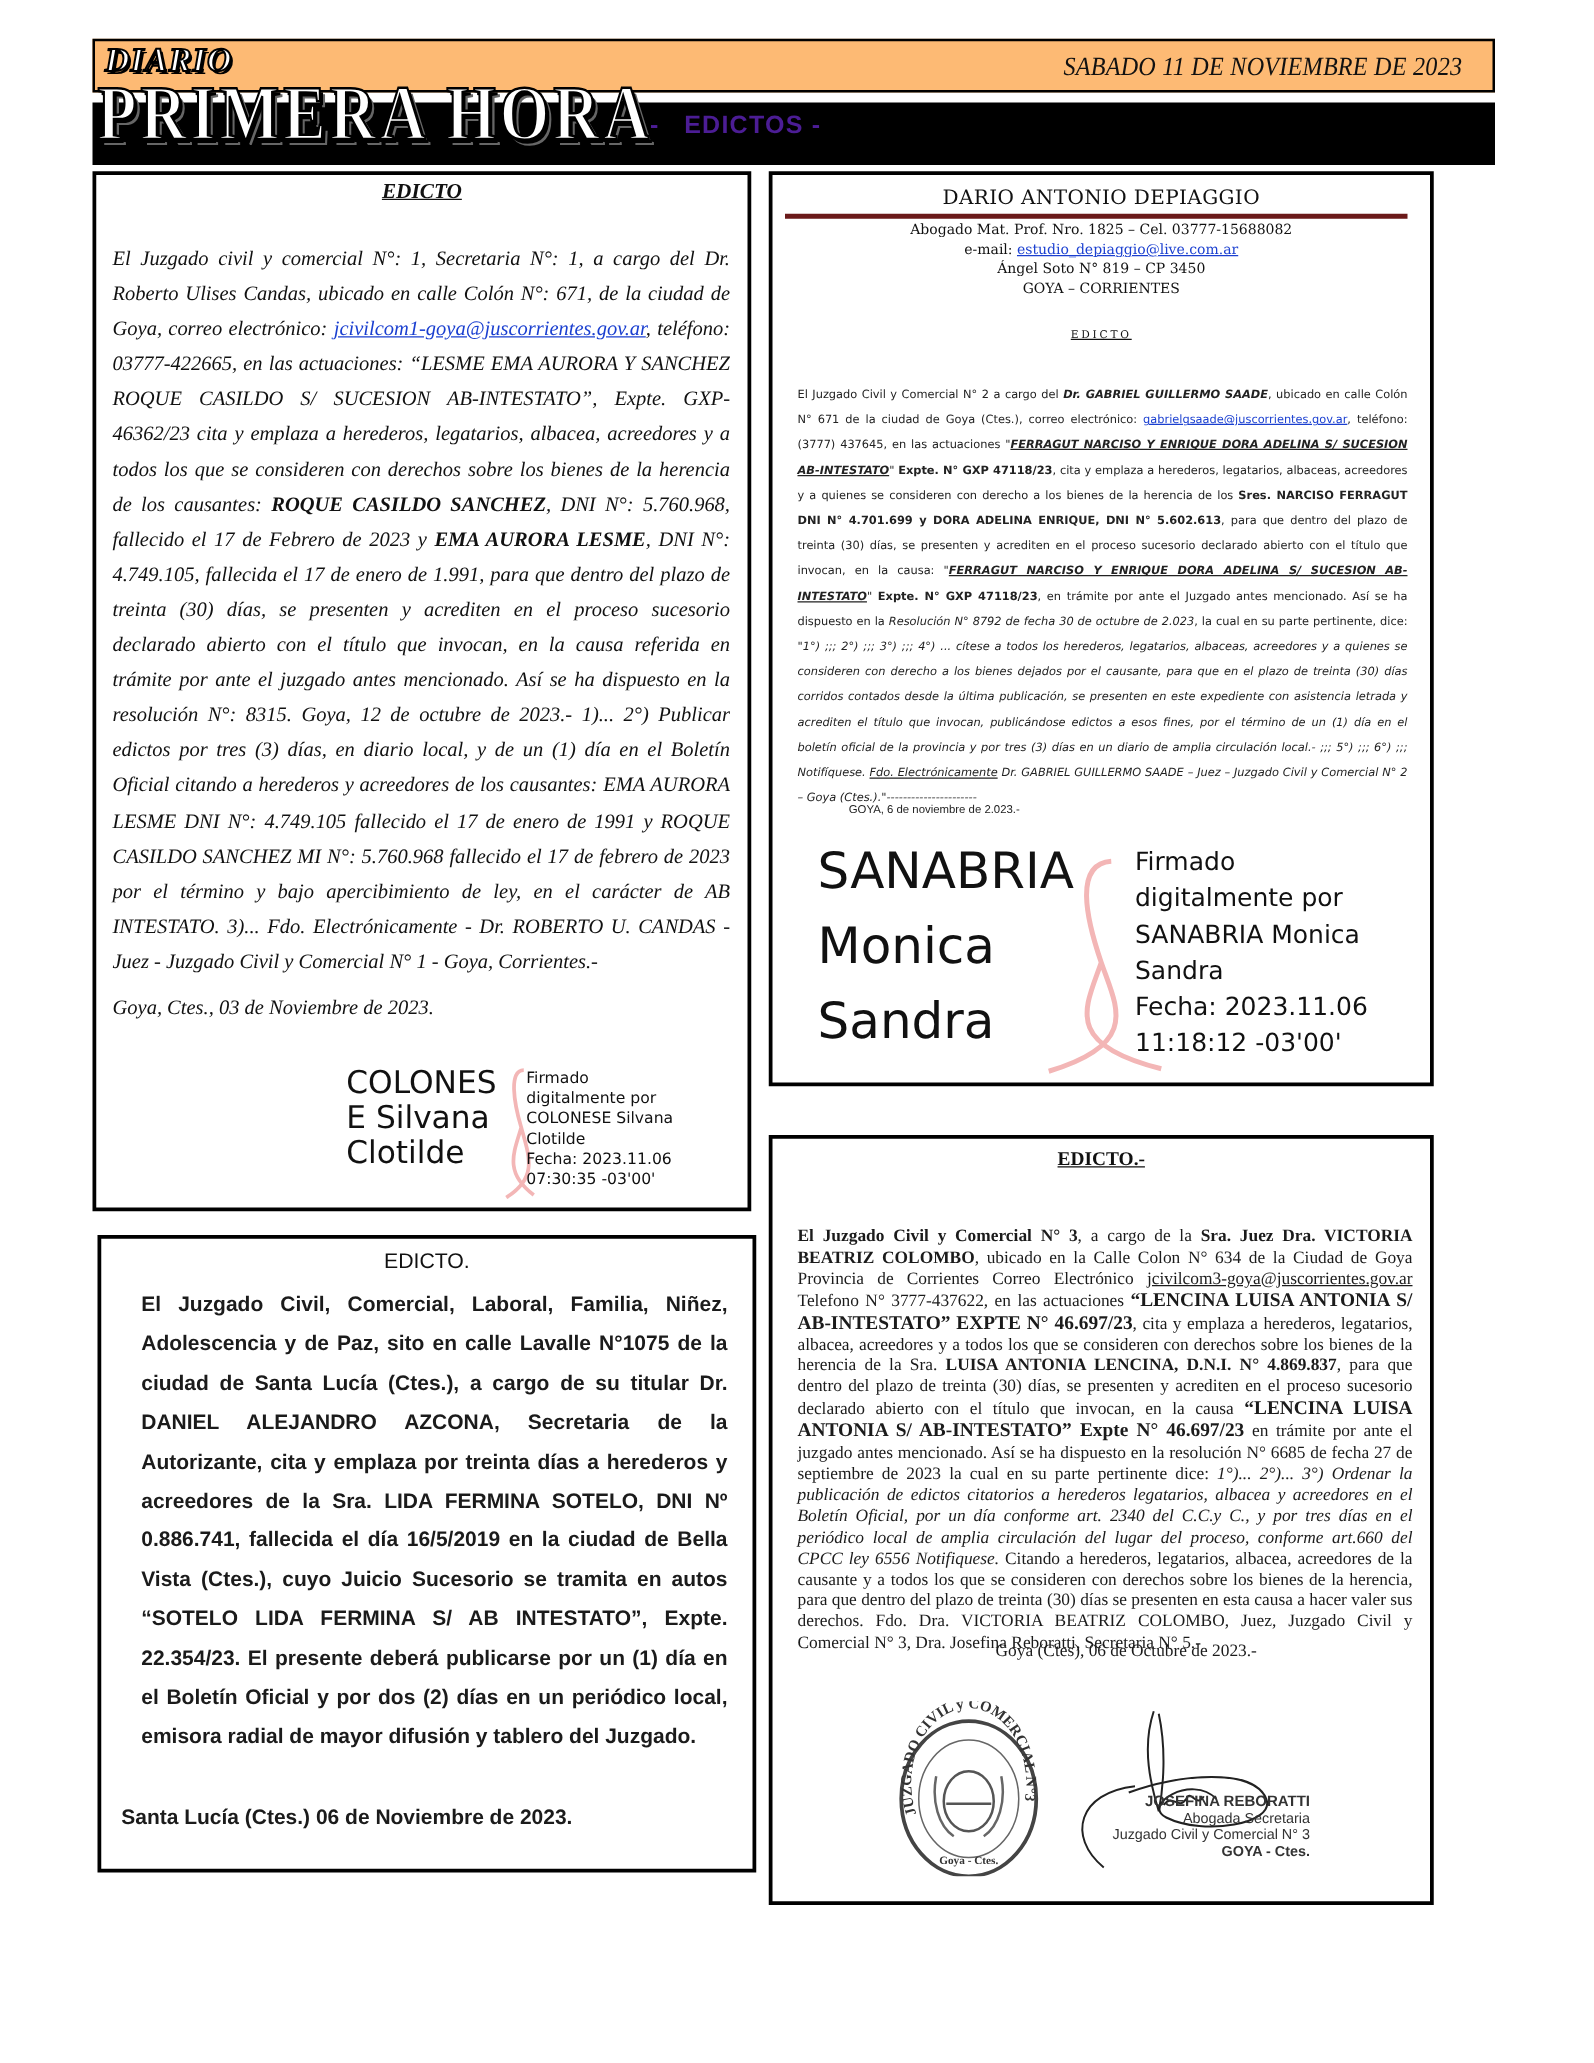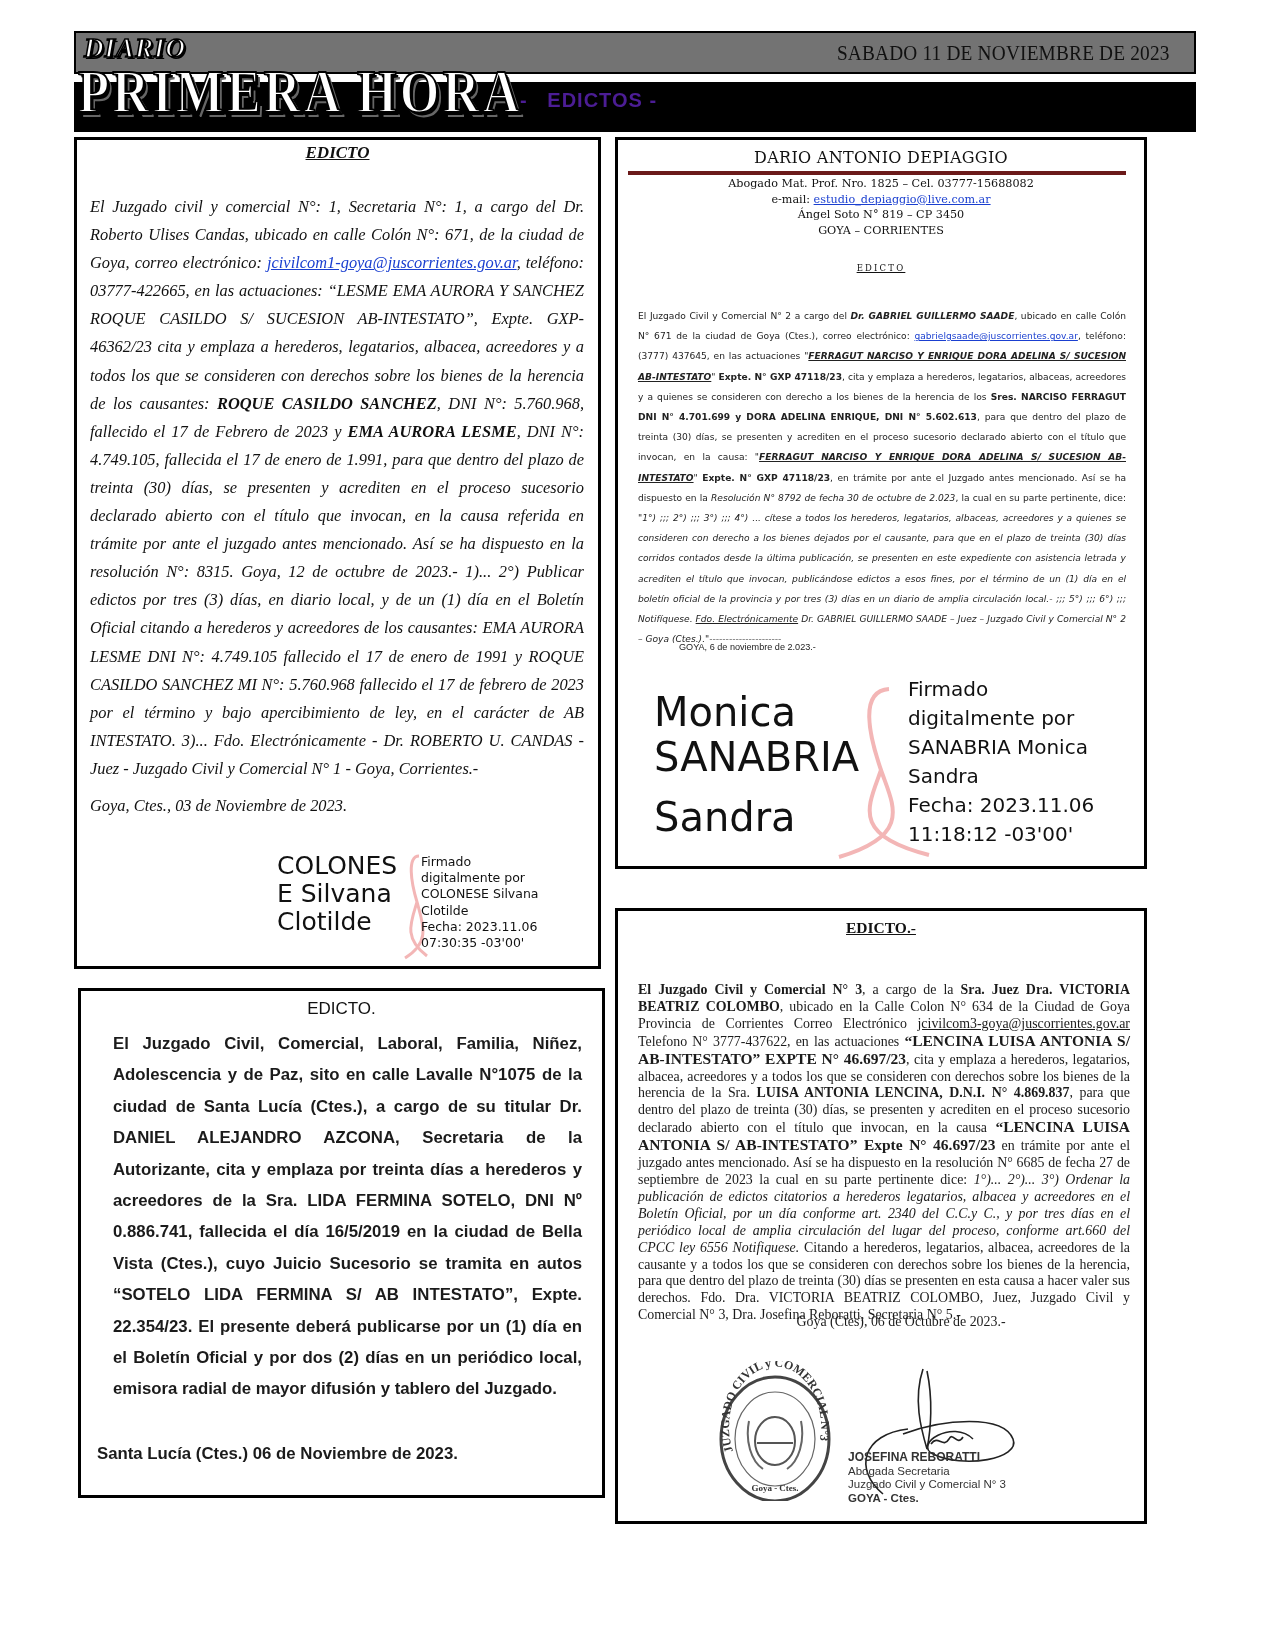--- a/index.html
+++ b/index.html
@@ -2,21 +2,21 @@
 <html><head>
 <meta charset="utf-8">
 <style>
   * { box-sizing: border-box; margin: 0; padding: 0; }
   html, body { width: 1275px; height: 1650px; background: #ffffff; overflow: hidden; }
   body { position: relative; font-family: "Liberation Serif", serif; color: #111; }
 
   
   .date-bar {
     position: absolute; left: 74px; top: 31px; width: 1122px; height: 43px;
-    border: 2px solid #000; background: #737373;
+    border: 2px solid #000; background: #fdba74; font-style: italic;
   }
   .date-text {
     position: absolute; right: 24px; top: 8px;
     font-family: "Liberation Serif", serif; font-size: 21px; letter-spacing: 0.2px; color: #111;
     transform: scaleX(0.92); transform-origin: right center;
   }
   .black-band {
     position: absolute; left: 74px; top: 82px; width: 1122px; height: 50px; background: #000;
   }
   .section-title {
@@ -140,21 +140,21 @@
   .b4-body .bl { font-weight: bold; font-size: 15.5px; }
   .b4-body .i { font-style: italic; }
   .b4-date {
     position: absolute; left: 0; right: 0; top: 403px; text-align: center;
     font-family: "Liberation Serif", serif; font-size: 13.9px; color: #1b1b1b; padding-left: 40px;
   }
   .seal { position: absolute; left: 97px; top: 450px; width: 120px; height: 140px; }
   .seal-text { font-family: "Liberation Serif", serif; font-weight: bold; font-size: 12px; fill: #333; }
   .signature-svg { position: absolute; left: 225px; top: 448px; width: 200px; height: 140px; }
   .stamp-lines {
-    position: absolute; left: 230px; top: 540px; width: 200px; text-align: left;
+    position: absolute; left: 230px; top: 524px; width: 200px; text-align: right;
     font-family: "Liberation Sans", sans-serif; font-size: 11.5px; line-height: 13.5px; color: #333;
   }
   .stamp-lines .n { font-weight: bold; font-size: 12px; }
   .stamp-lines .g { font-weight: bold; }
 </style>
 </head>
 <body>
 
 <div class="date-bar">
   <span class="date-text">SABADO 11 DE NOVIEMBRE DE 2023</span>
@@ -198,22 +198,22 @@
     <div>GOYA – CORRIENTES</div>
   </div>
   <div class="b2-edicto">EDICTO</div>
   <div class="b2-body"><span>El Juzgado Civil y Comercial N° 2 a cargo del </span><span class="bi">Dr. GABRIEL GUILLERMO SAADE</span><span>, ubicado en calle Colón N° 671 de la ciudad de Goya (Ctes.), correo electrónico: </span><a class="link">gabrielgsaade@juscorrientes.gov.ar</a><span>, teléfono: (3777) 437645, en las  actuaciones "</span><span class="biu">FERRAGUT NARCISO Y ENRIQUE DORA ADELINA S/ SUCESION AB-INTESTATO</span><span>" </span><span class="b">Expte. N° GXP 47118/23</span><span>, cita y emplaza a herederos, legatarios, albaceas, acreedores y a quienes se consideren con derecho a los bienes de la herencia de los </span><span class="b">Sres. NARCISO FERRAGUT DNI N° 4.701.699 y DORA ADELINA ENRIQUE, DNI N° 5.602.613</span><span>, para que dentro del plazo de treinta (30) días, se presenten y acrediten en el proceso sucesorio declarado abierto con el título que invocan, en la causa: "</span><span class="biu">FERRAGUT NARCISO Y ENRIQUE DORA ADELINA S/ SUCESION AB-INTESTATO</span><span>" </span><span class="b">Expte. N° GXP 47118/23</span><span>, en trámite por ante el Juzgado antes mencionado. Así se ha dispuesto en la </span><span class="i">Resolución N° 8792 de fecha 30 de octubre de 2.023</span><span>, la cual en su parte pertinente, dice: </span><span class="i">"1°) ;;; 2°) ;;; 3°) ;;; 4°) ... cítese a todos los herederos, legatarios, albaceas, acreedores y a quienes se consideren con derecho a los bienes dejados por el causante, para que en el plazo de treinta (30) días corridos contados desde la última publicación, se presenten en este expediente con asistencia letrada y acrediten el título que invocan, publicándose edictos a esos fines, por el término de un (1) día en el boletín oficial de la provincia y por tres (3) días en un diario de amplia circulación local.- ;;; 5°) ;;; 6°) ;;; Notifíquese. </span><span class="i u">Fdo. Electrónicamente</span><span class="i"> Dr. GABRIEL GUILLERMO SAADE – Juez – Juzgado Civil y Comercial N° 2 – Goya (Ctes.)."----------------------</span></div>
   <div class="b2-date">GOYA, 6  de noviembre de 2.023.-</div>
   <div class="sig" id="sig2">
     <svg class="ribbon" viewBox="0 0 105 175">
       <path d="M60 4 C30 6 40 50 52 85 C64 120 84 150 10 172 M52 85 C40 120 20 150 100 170" stroke="#f3b6b6" stroke-width="4" fill="none"></path>
     </svg>
     <div class="sig-name">
+      <div>SANABRIA</div>
       <div style="margin-top:15px">Monica</div>
-      <div>SANABRIA</div>
       <div style="margin-top:15px">Sandra</div>
     </div>
     <div class="sig-detail">
       <div>Firmado</div>
       <div>digitalmente por</div>
       <div>SANABRIA Monica</div>
       <div>Sandra</div>
       <div>Fecha: 2023.11.06</div>
       <div>11:18:12 -03'00'</div>
     </div>

